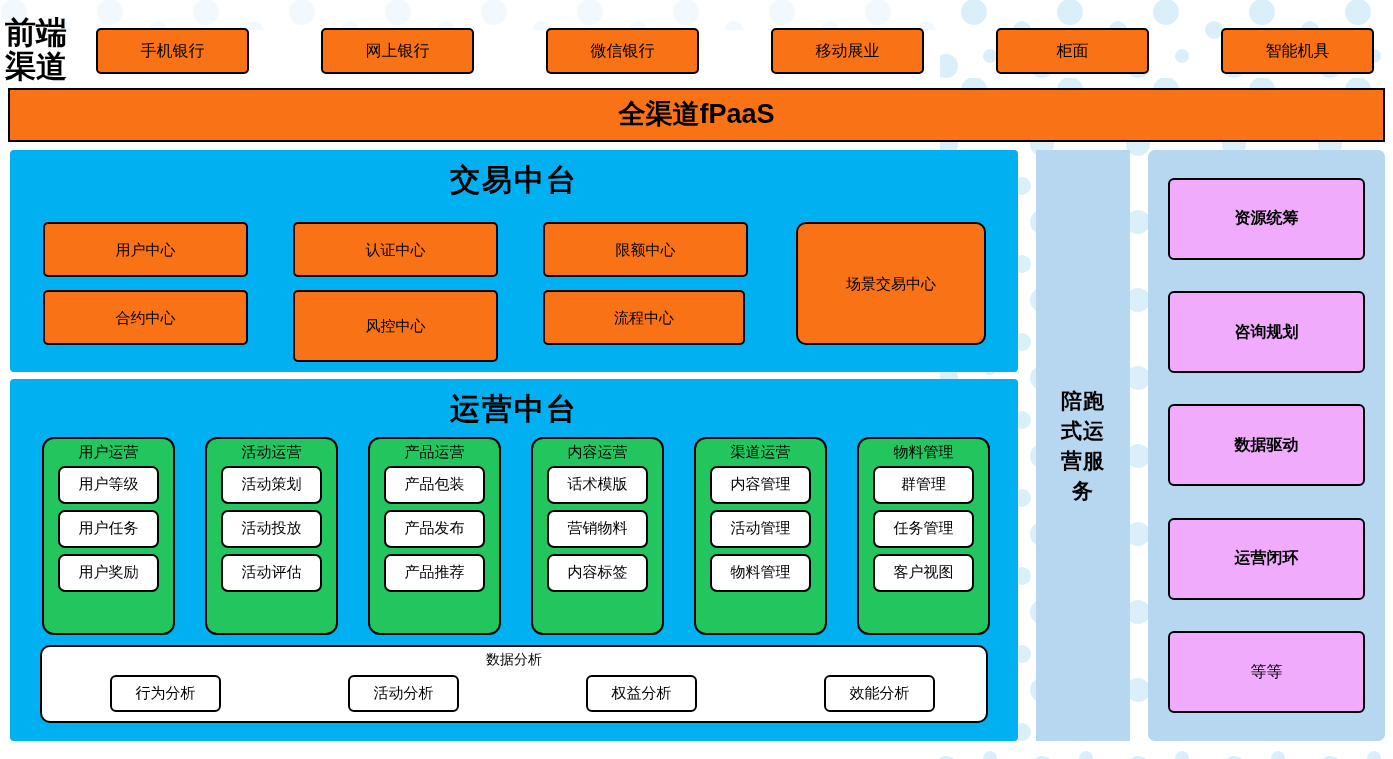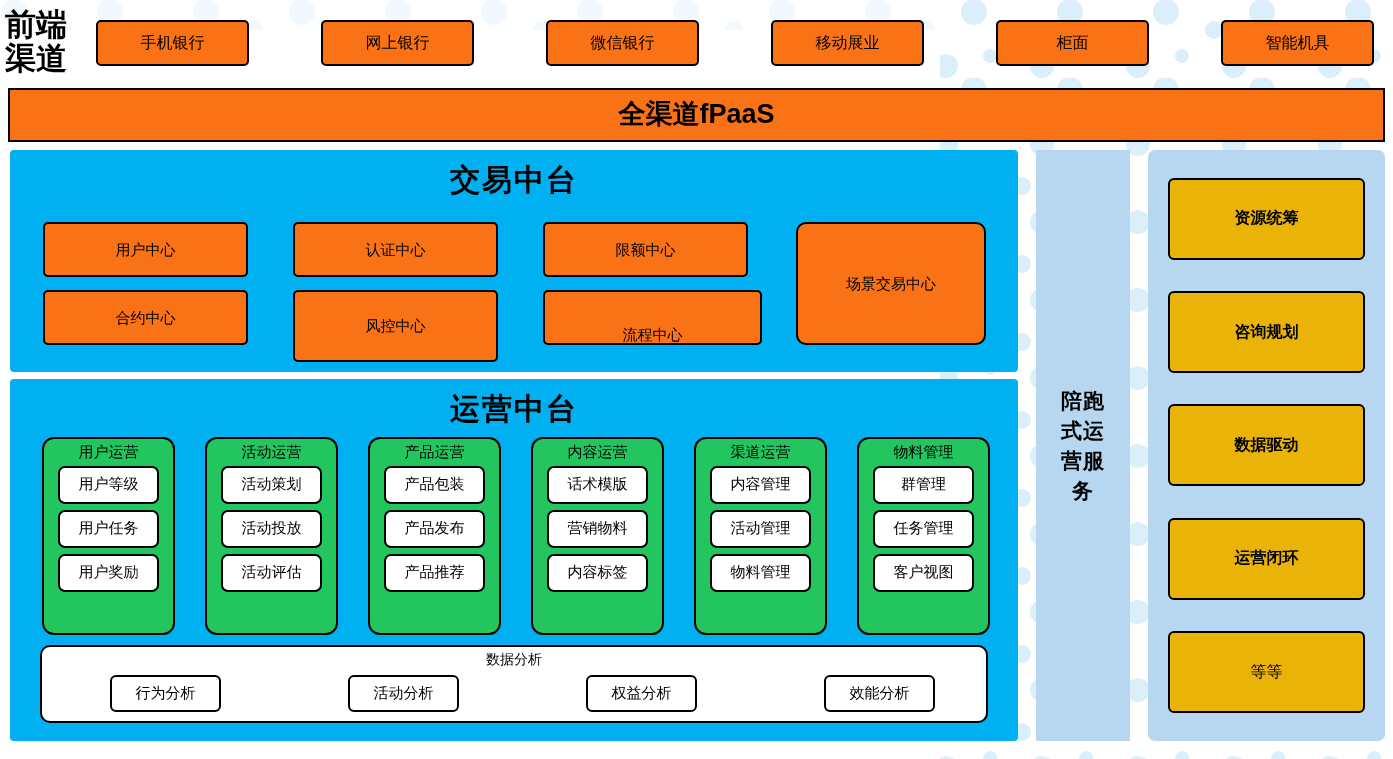--- a/index.html
+++ b/index.html
@@ -18,21 +18,21 @@
     background:#f97316;
     border:2.5px solid #000000;
     box-sizing:border-box;
     display:flex;align-items:center;justify-content:center;
     text-align:center;
     line-height:1.15;
   }
   .r4{border-radius:5px;}
   .r8{border-radius:10px;}
   
-  #channel-row{position:absolute;left:0;top:4px;width:1102px;height:80px;z-index:2;}
+  #channel-row{position:absolute;left:0;top:12px;width:1102px;height:80px;z-index:2;}
   #front-label{
     position:absolute;left:4px;top:2px;width:86px;height:72px;
     font-family:"Liberation Serif","DejaVu Serif",serif;
     font-weight:bold;font-size:31px;line-height:34px;
     display:flex;align-items:center;justify-content:flex-start;
     letter-spacing:0px;
   }
   #front-label span{display:block;width:64px;text-align:center;}
   .channel-box{
     position:absolute;top:16px;height:46px;width:153px;
@@ -99,21 +99,21 @@
     letter-spacing:1px;word-break:break-all;
   }
   
   #right-panel{
     position:absolute;left:1148px;top:150px;width:237px;height:591px;
     background:#b7d6ef;border-radius:7px;z-index:2;
     display:flex;flex-direction:column;align-items:center;
     justify-content:space-around;padding:12px 0;box-sizing:border-box;
   }
   .right-item{
-    width:197px;height:82px;background:#eab308;
+    width:197px;height:82px;background:#f0abfc;
     border:2.5px solid #000;border-radius:6px;box-sizing:border-box;
     display:flex;align-items:center;justify-content:center;
     font-size:16px;font-weight:bold;
   }
   .right-item.plain{font-weight:normal;}
 </style>
 </head>
 <body>
 
 <svg id="dots" viewBox="0 0 1393 759" xmlns="http://www.w3.org/2000/svg">
@@ -167,21 +167,21 @@
     </div>
   <div class="wbox r4 trade-box" style="left:283px;top:72px;width:205px;height:55px;">
       <span>认证中心</span>
     </div>
   <div class="wbox r4 trade-box" style="left:33px;top:140px;width:205px;height:55px;">
       <span>合约中心</span>
     </div>
   <div class="wbox r4 trade-box" style="left:283px;top:140px;width:205px;height:72px;">
       <span>风控中心</span>
     </div>
-  <div class="wbox r4 trade-box" style="left:533px;top:140px;width:219px;height:55px;align-items:flex-end;">
+  <div class="wbox r4 trade-box" style="left:533px;top:140px;width:202px;height:55px;">
       <span>流程中心</span>
     </div>
   <div class="wbox r8 trade-box" style="left:786px;top:72px;width:190px;height:123px;">
       <span>场景交易中心</span>
     </div>
 </div>
 
 <div id="ops-panel" class="cyan-panel">
   <div class="panel-title">运营中台</div>
 </div>

